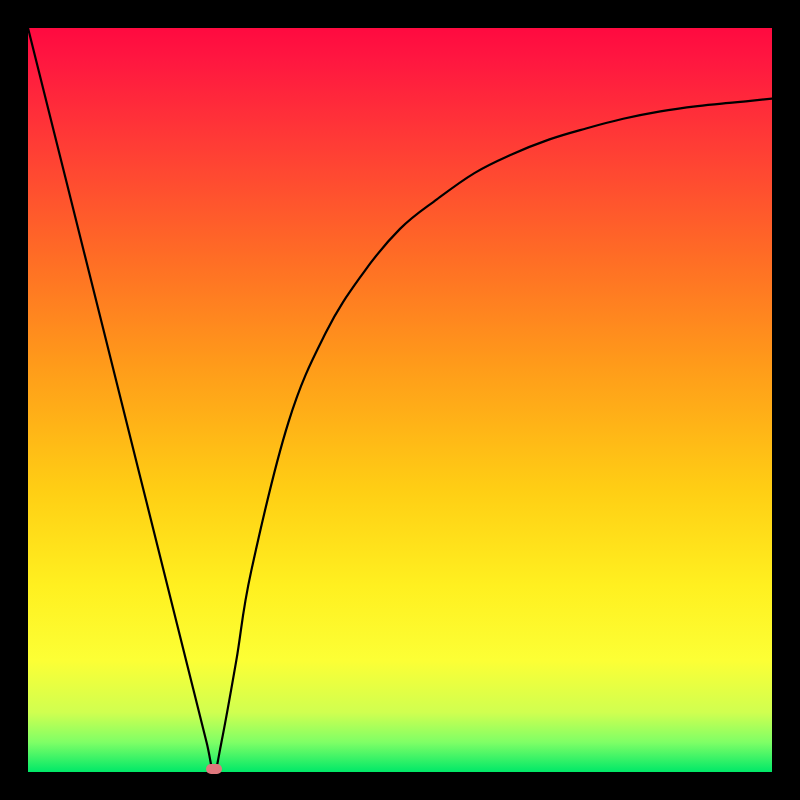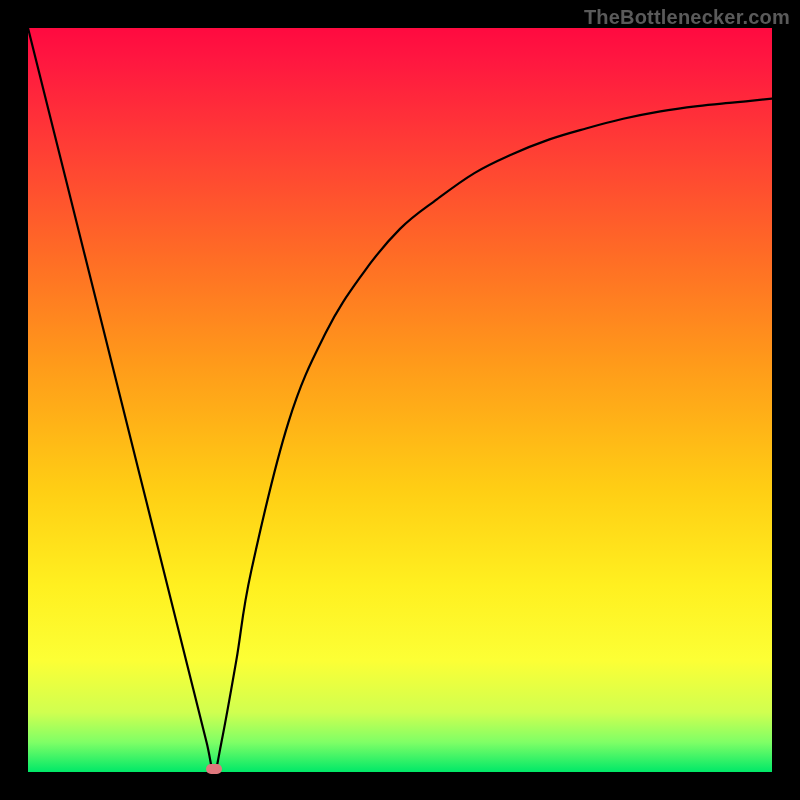--- a/index.html
+++ b/index.html
@@ -64,20 +64,19 @@
     height: 10px;
     border-radius: 5px;
     background: #e0787d;
     transform: translate(-50%, -50%);
   }
 </style>
 </head>
 <body>
 
 <div class="chart-container">
-  <div class="attribution">TheBottlenecker.com</div>
   <div class="plot-area">
     <svg class="curve" viewBox="0 0 744 744" preserveAspectRatio="none">
       <path id="curve-path" d="M 0.00 0.00 C 6.70 26.78, 23.81 95.23, 37.20 148.80 C 50.59 202.37, 61.01 244.03, 74.40 297.60 C 87.79 351.17, 98.21 392.83, 111.60 446.40 C 124.99 499.97, 139.43 557.70, 148.80 595.20 C 158.17 632.70, 158.32 633.29, 163.68 654.72 C 169.04 676.15, 174.54 698.17, 178.56 714.24 C 182.58 730.31, 183.32 744.00, 186.00 744.00 C 188.68 744.00, 189.42 734.33, 193.44 714.24 C 197.46 694.15, 202.96 663.20, 208.32 632.40 C 213.68 601.60, 213.83 585.97, 223.20 543.12 C 232.57 500.27, 247.01 437.17, 260.40 394.32 C 273.79 351.47, 284.21 331.82, 297.60 305.04 C 310.99 278.26, 321.41 264.27, 334.80 245.52 C 348.19 226.77, 358.61 214.27, 372.00 200.88 C 385.39 187.49, 395.81 181.16, 409.20 171.12 C 422.59 161.08, 433.01 153.12, 446.40 145.08 C 459.79 137.04, 470.21 132.51, 483.60 126.48 C 496.99 120.45, 507.41 116.29, 520.80 111.60 C 534.19 106.91, 544.61 104.19, 558.00 100.44 C 571.39 96.69, 581.81 93.85, 595.20 90.77 C 608.59 87.69, 619.01 85.60, 632.40 83.33 C 645.79 81.05, 656.21 79.73, 669.60 78.12 C 682.99 76.51, 693.41 75.74, 706.80 74.40 C 720.19 73.06, 737.30 71.35, 744.00 70.68"></path>
     </svg>
     <div class="marker" id="marker" style="left: 186px; top: 741px;"></div>
   </div>
 </div>
 
 </body></html>

